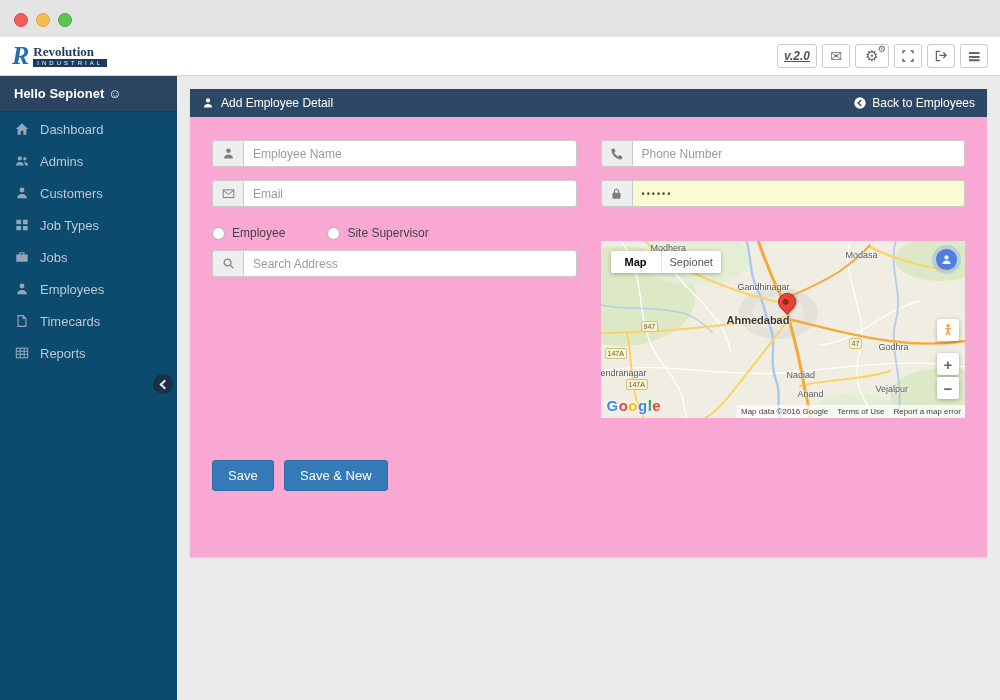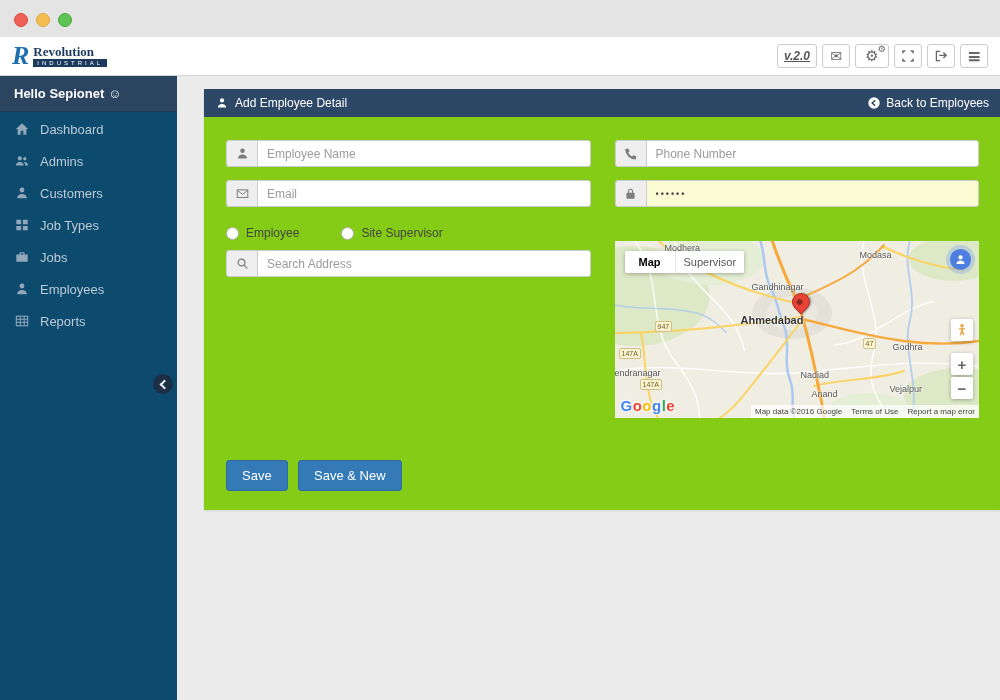--- a/index.html
+++ b/index.html
@@ -34,21 +34,21 @@
   .hello{height:36px;display:flex;align-items:center;padding-left:14px;color:#fff;font-weight:bold;font-size:13px;background:#2b4460;border-bottom:1px solid #223752;box-sizing:border-box;}
   .nav{padding-top:1px;}
   .nav-item{height:32px;display:flex;align-items:center;gap:10px;padding-left:14px;color:#bcc9d6;font-size:13px;cursor:pointer;}
   .nav-ico{width:16px;display:flex;justify-content:center;color:#93a7bb;}
   .nav-ico svg{width:14px;height:14px;display:block;}
   .collapse-handle{position:absolute;top:298px;right:4px;width:20px;height:20px;border-radius:50%;background:#1c2f47;display:flex;align-items:center;justify-content:center;cursor:pointer;}
   .chev-left{width:5px;height:5px;border-left:2px solid #dfe6ee;border-bottom:2px solid #dfe6ee;transform:rotate(45deg);margin-left:2px;}
 
   
   .content{position:absolute;top:76px;left:177px;right:0;bottom:0;background:#ebebeb;}
-  .panel{position:absolute;top:13px;left:27px;width:797px;height:421px;background:#84cc16;box-shadow:0 1px 2px rgba(0,0,0,.1);box-sizing:border-box;}
+  .panel{position:absolute;top:13px;left:13px;width:797px;height:468px;background:#f9a8d4;box-shadow:0 1px 2px rgba(0,0,0,.1);box-sizing:border-box;}
   .panel-head{height:28px;background:#2d4866;color:#fff;display:flex;align-items:center;padding:0 12px;font-size:12px;}
   .panel-title{display:flex;align-items:center;gap:7px;}
   .panel-title svg{width:12px;height:12px;display:block;fill:#fff;}
   .back-link{margin-left:auto;display:flex;align-items:center;gap:5px;cursor:pointer;color:#fff;}
   .back-link svg{width:14px;height:14px;display:block;}
   .panel-body{padding:23px 22px 0 22px;}
   .cols{display:flex;gap:24px;}
   .col{flex:1;min-width:0;}
 
   .igroup{display:flex;height:27px;box-sizing:border-box;}
@@ -184,20 +184,29 @@
         <span>Jobs</span>
       </div>
       <div class="nav-item">
         <span class="nav-ico">
             <svg viewBox="0 0 16 16" fill="currentColor">
               <circle cx="8" cy="4.5" r="2.8"></circle>
               <path d="M2.5 14c0-3 2.4-4.8 5.5-4.8s5.5 1.8 5.5 4.8z"></path>
             </svg>
           </span>
         <span>Employees</span>
+      </div>
+      <div class="nav-item">
+        <span class="nav-ico">
+            <svg viewBox="0 0 16 16" fill="none" stroke="currentColor" stroke-width="1.3">
+              <path d="M3.5 1.8h5.8l3.2 3.2v9.2H3.5z"></path>
+              <path d="M9.3 1.8v3.2h3.2"></path>
+            </svg>
+          </span>
+        <span>Timecards</span>
       </div>
       <div class="nav-item">
         <span class="nav-ico">
             <svg viewBox="0 0 16 16" fill="none" stroke="currentColor" stroke-width="1.2">
               <rect x="1.5" y="2.5" width="13" height="11"></rect>
               <path d="M1.5 6h13M1.5 9.5h13M6 2.5v11M10.5 2.5v11"></path>
             </svg>
           </span>
         <span>Reports</span>
       </div>
@@ -334,21 +343,21 @@
 
               <span class="badge" style="left:40px;top:80px;">947</span>
               <span class="badge" style="left:4px;top:107px;">147A</span>
               <span class="badge" style="left:25px;top:138px;">147A</span>
               <span class="badge" style="left:248px;top:97px;">47</span>
 
               <div class="marker"></div>
 
               <div class="map-controls">
                 <span class="mbtn">Map</span>
-                <span class="mbtn sat">Supervisor</span>
+                <span class="mbtn sat">Sepionet</span>
               </div>
 
               <div class="map-avatar">
                 <svg viewBox="0 0 16 16" fill="#fff">
                     <circle cx="8" cy="5.5" r="2.6"></circle>
                     <path d="M3 13.5c0-2.8 2.2-4.4 5-4.4s5 1.6 5 4.4z"></path>
                   </svg>
               </div>
 
               <div class="map-sq pegman">

